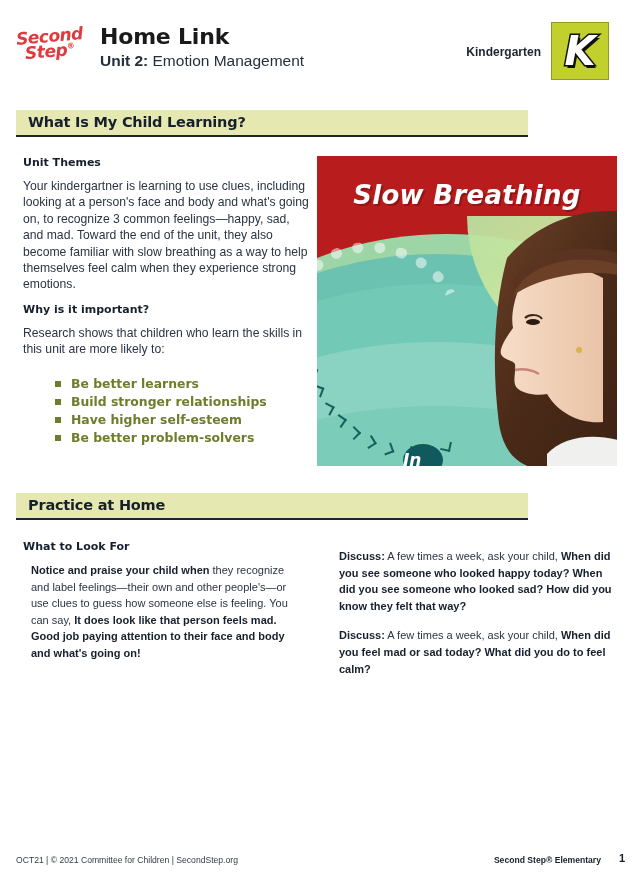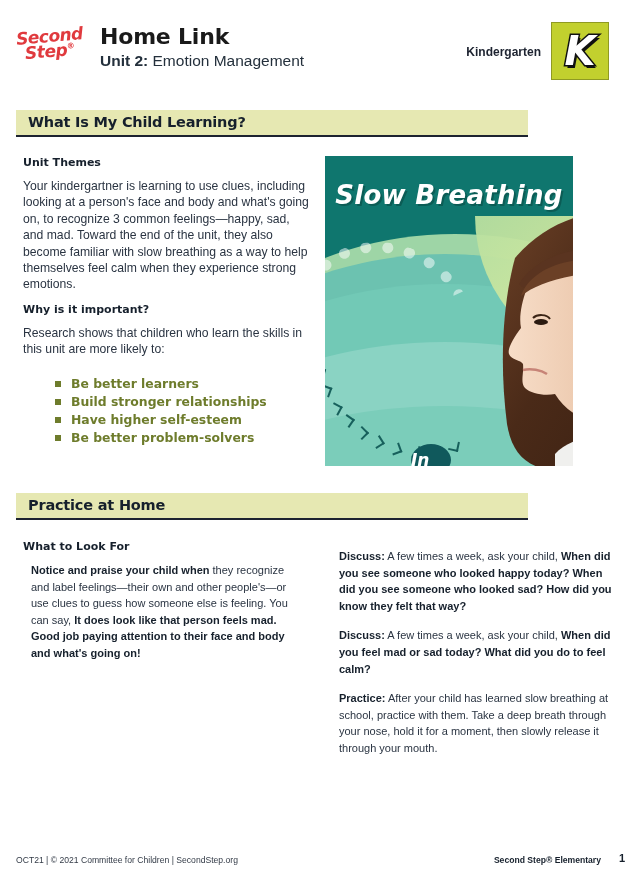--- a/index.html
+++ b/index.html
@@ -163,23 +163,23 @@
     content: "";
     position: absolute;
     left: 0; top: 6px;
     width: 6px; height: 6px;
     background: #6e7c2c;
   }
 
   
   .illus {
     position: absolute;
-    left: 325px; top: 156px;
-    width: 248px; height: 310px;
-    background: #0f766e;
+    left: 317px; top: 156px;
+    width: 300px; height: 310px;
+    background: #b91c1c;
     overflow: hidden;
   }
   .illus-title {
     position: absolute;
     left: 0; right: 0; top: 24px;
     text-align: center;
     font-family: "DejaVu Sans", sans-serif;
     font-size: 26px;
     font-weight: bold;
     font-style: italic;
@@ -434,18 +434,17 @@
   <div class="h3">What to Look For</div>
   <p class="body-txt"><b>Notice and praise your child when</b><span> they recognize and label feelings—their own and other people's—or use clues to guess how someone else is feeling. You can say, </span><b>It does look like that person feels mad. Good job paying attention to their face and body and what's going on!</b></p>
 </div>
 
 <div class="pcol-right">
 
   <p class="body-txt"><b>Discuss:</b><span> A few times a week, ask your child, </span><b>When did you see someone who looked happy today? When did you see someone who looked sad? How did you know they felt that way?</b></p>
 
   <p class="body-txt gap"><b>Discuss:</b><span> A few times a week, ask your child, </span><b>When did you feel mad or sad today? What did you do to feel calm?</b></p>
 
-  <p class="body-txt gap"><b>Practice:</b><span> After your child has learned slow breathing at school, practice with them. Take a deep breath through your nose, hold it for a moment, then slowly release it through your mouth.</span><b></b></p>
 </div>
 
 <div class="footer-left">OCT21 | © 2021 Committee for Children | SecondStep.org</div>
 <div class="footer-right">Second Step® Elementary</div>
 <div class="footer-page">1</div>
 
 </body></html>

